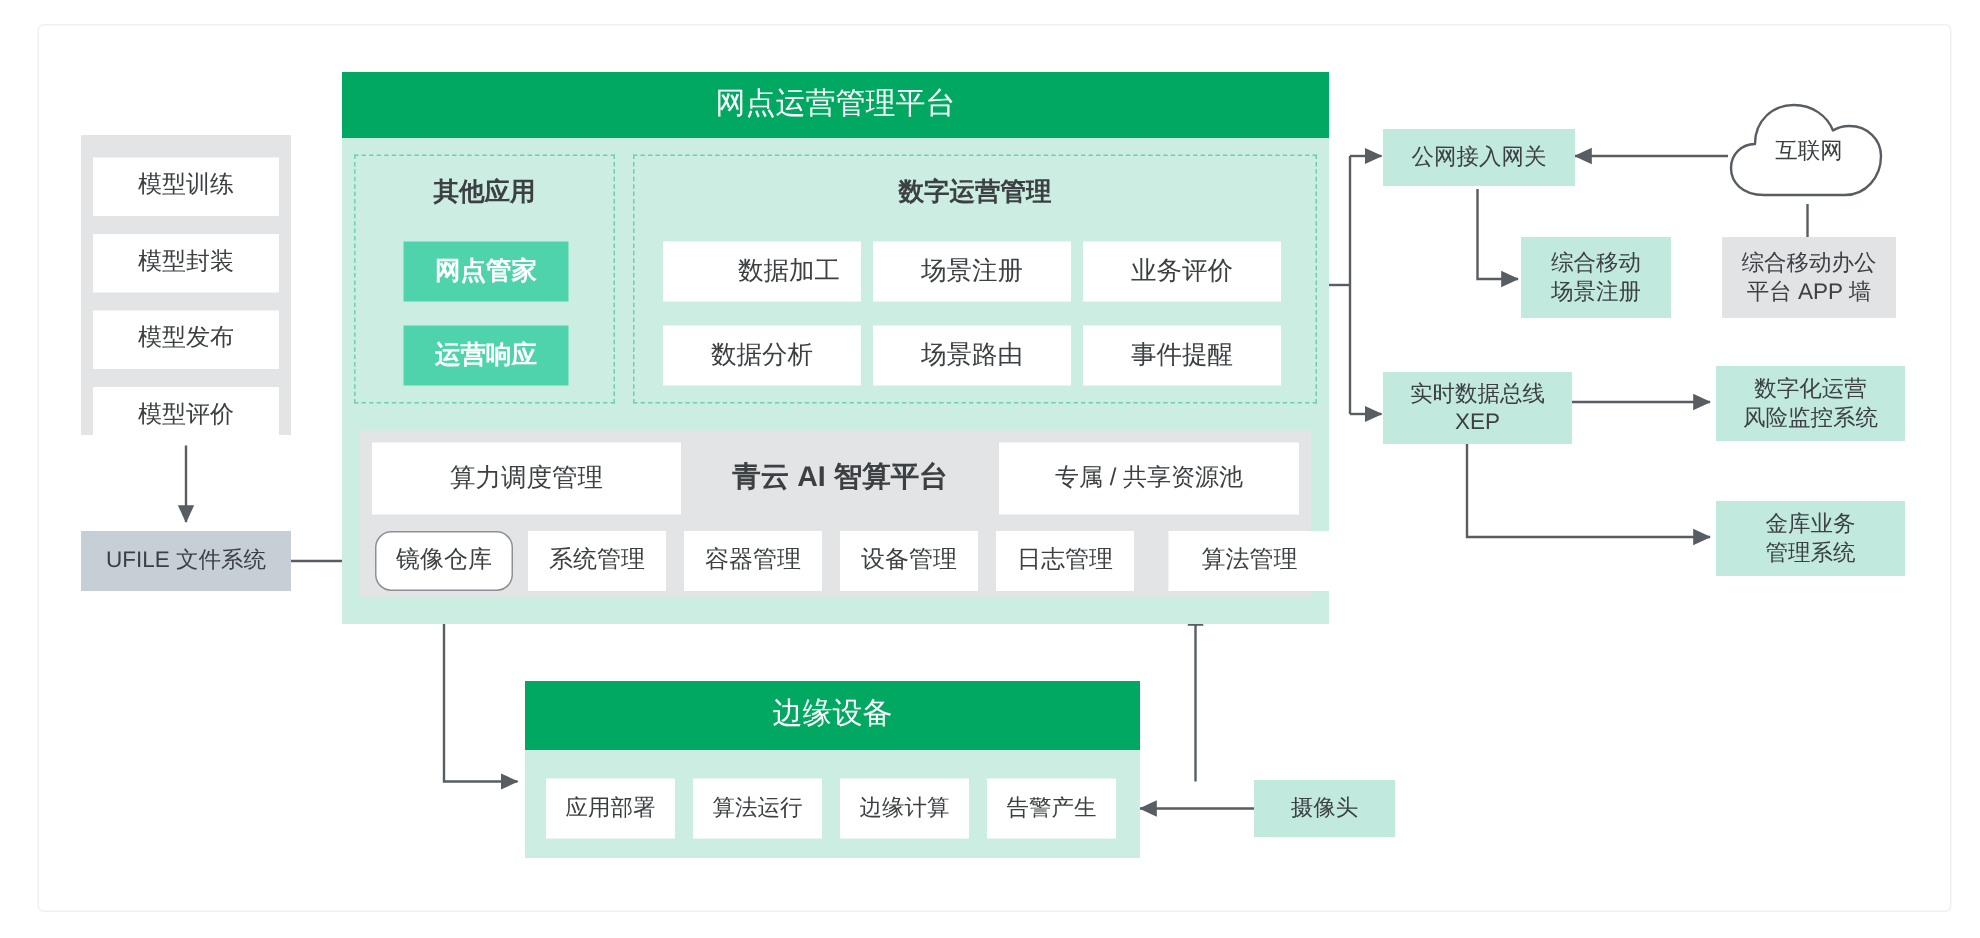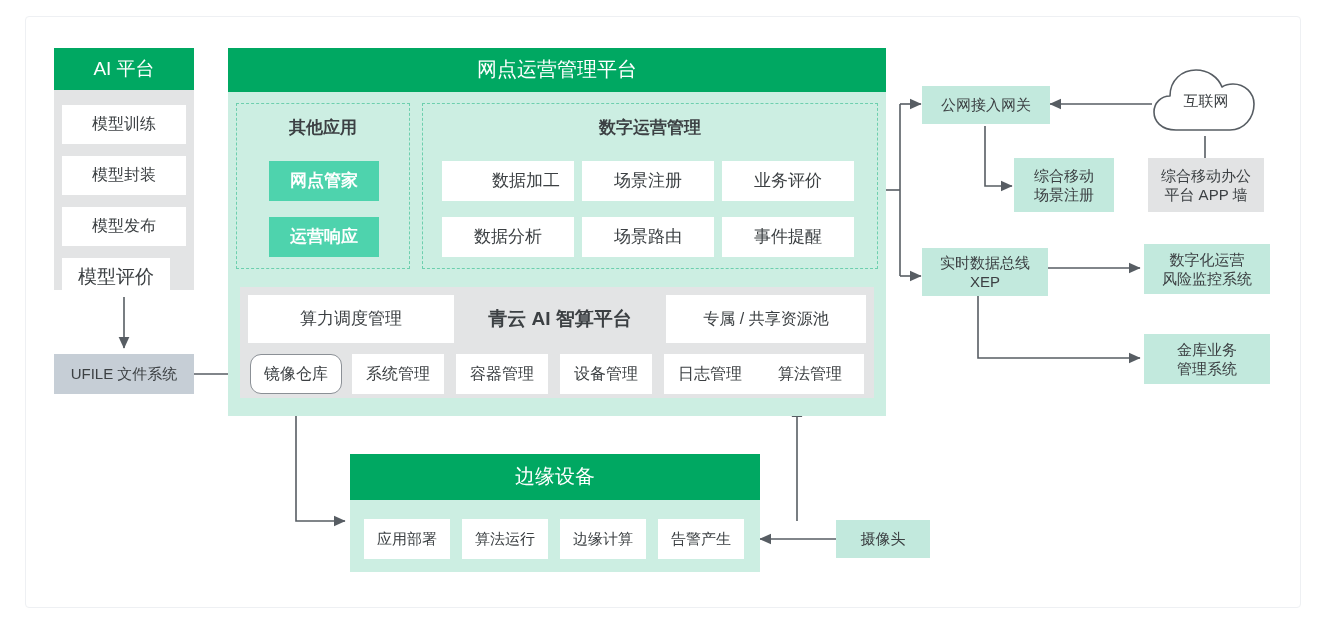--- a/index.html
+++ b/index.html
@@ -56,26 +56,25 @@
 
     <path class="ln" d="M1205,136 L1205,158"></path>
 
     <path class="ln" d="M985,126 L985,186 L1012,186" marker-end="url(#ah)"></path>
 
     <path class="ln" d="M1048,268 L1140,268" marker-end="url(#ah)"></path>
 
     <path class="ln" d="M978,295 L978,358 L1140,358" marker-end="url(#ah)"></path>
   </svg>
 
-  <div class="abs green-hd ctr" style="left:54px;top:48px;width:140px;height:42px;font-size:19px;">AI 平台</div>
   <div class="abs gray-panel" style="left:54px;top:90px;width:140px;height:200px;"></div>
   <div class="abs white-card ctr" style="left:62px;top:105px;width:124px;height:39px;font-size:16px;">模型训练</div>
   <div class="abs white-card ctr" style="left:62px;top:156px;width:124px;height:39px;font-size:16px;">模型封装</div>
   <div class="abs white-card ctr" style="left:62px;top:207px;width:124px;height:39px;font-size:16px;">模型发布</div>
-  <div class="abs white-card ctr" style="left:62px;top:258px;width:108px;height:39px;font-size:19px;">模型评价</div>
+  <div class="abs white-card ctr" style="left:62px;top:258px;width:124px;height:39px;font-size:16px;">模型评价</div>
 
   <div class="abs blue-gray ctr" style="left:54px;top:354px;width:140px;height:40px;font-size:15px;">UFILE 文件系统</div>
 
   <div class="abs mint-body" style="left:228px;top:48px;width:658px;height:368px;"></div>
   <div class="abs green-hd ctr" style="left:228px;top:48px;width:658px;height:44px;font-size:20px;">网点运营管理平台</div>
 
   <div class="abs dashed" style="left:236px;top:103px;width:174px;height:166px;"></div>
   <div class="abs ctr" style="left:236px;top:116px;width:174px;height:24px;font-size:17px;font-weight:bold;">其他应用</div>
   <div class="abs teal ctr" style="left:269px;top:217px;width:110px;height:40px;font-size:17px;">运营响应</div>
   <div class="abs teal ctr" style="left:269px;top:161px;width:110px;height:40px;font-size:17px;">网点管家</div>
@@ -92,21 +91,21 @@
   <div class="abs gray-panel" style="left:240px;top:287px;width:634px;height:111px;"></div>
   <div class="abs white-card ctr" style="left:248px;top:295px;width:206px;height:48px;font-size:17px;">算力调度管理</div>
   <div class="abs ctr" style="left:460px;top:295px;width:200px;height:48px;font-size:19px;font-weight:bold;">青云 AI 智算平台</div>
   <div class="abs white-card ctr" style="left:666px;top:295px;width:200px;height:48px;font-size:16px;">专属 / 共享资源池</div>
 
   <div class="abs white-card ctr" style="left:250px;top:354px;width:92px;height:40px;font-size:16px;border:1.4px solid #8b9096;border-radius:11px;">镜像仓库</div>
   <div class="abs white-card ctr" style="left:352px;top:354px;width:92px;height:40px;font-size:16px;">系统管理</div>
   <div class="abs white-card ctr" style="left:456px;top:354px;width:92px;height:40px;font-size:16px;">容器管理</div>
   <div class="abs white-card ctr" style="left:560px;top:354px;width:92px;height:40px;font-size:16px;">设备管理</div>
   <div class="abs white-card ctr" style="left:664px;top:354px;width:92px;height:40px;font-size:16px;">日志管理</div>
-  <div class="abs white-card ctr" style="left:756px;top:354px;width:108px;height:40px;font-size:16px;">算法管理</div>
+  <div class="abs white-card ctr" style="left:779px;top:354px;width:108px;height:40px;font-size:16px;">算法管理</div>
 
   <div class="abs mint-body" style="left:350px;top:454px;width:410px;height:118px;"></div>
   <div class="abs green-hd ctr" style="left:350px;top:454px;width:410px;height:46px;font-size:20px;">边缘设备</div>
   <div class="abs white-card ctr" style="left:462px;top:519px;width:86px;height:40px;font-size:15px;">算法运行</div>
   <div class="abs white-card ctr" style="left:364px;top:519px;width:86px;height:40px;font-size:15px;">应用部署</div>
   <div class="abs white-card ctr" style="left:560px;top:519px;width:86px;height:40px;font-size:15px;">边缘计算</div>
   <div class="abs white-card ctr" style="left:658px;top:519px;width:86px;height:40px;font-size:15px;">告警产生</div>
 
   <div class="abs mint ctr" style="left:836px;top:520px;width:94px;height:38px;font-size:15px;">摄像头</div>
 

